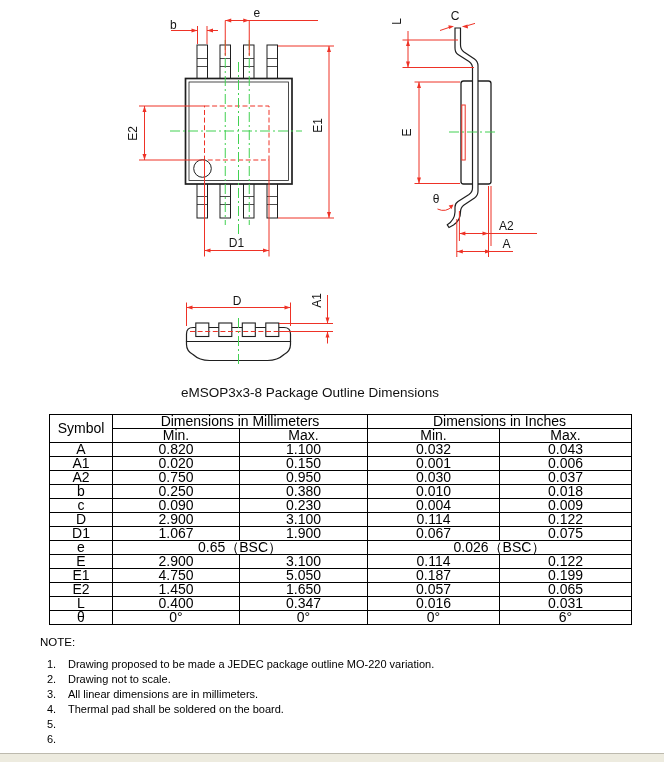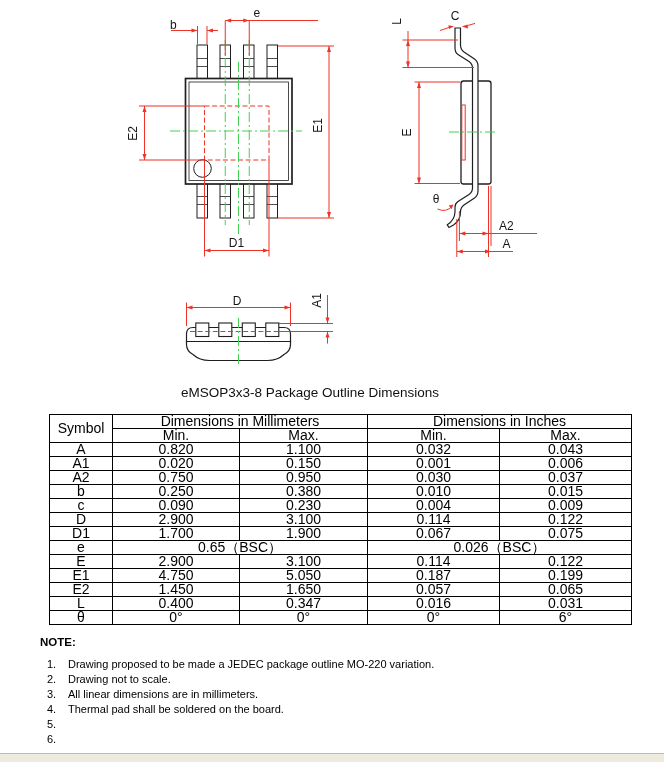--- a/index.html
+++ b/index.html
@@ -8,21 +8,21 @@
   .k{stroke:#1f1f1f;fill:none;}
   .kf{fill:#ffffff;stroke:#1f1f1f;}
   .r{stroke:#ee3226;fill:none;stroke-width:1;}
   .rf{fill:#ee3226;stroke:none;}
   .g{stroke:#42d152;fill:none;stroke-width:1;stroke-dasharray:10 3 2 3;}
   .dim{font-size:12px;fill:#161616;}
   .title{position:absolute;top:385px;left:0;width:620px;text-align:center;font-size:13.5px;color:#101010;}
   table.dims{position:absolute;left:49px;top:414px;border-collapse:collapse;table-layout:fixed;font-size:14px;color:#000;}
   table.dims td{border:1px solid #000;text-align:center;vertical-align:middle;height:13px;line-height:13px;padding:0;overflow:hidden;}
   .notes{position:absolute;left:0;top:636px;width:664px;color:#000;}
-  .notes-heading{margin-left:40px;font-size:11.5px;font-weight:bold;}
+  .notes-heading{margin-left:40px;font-size:11.5px;font-weight:normal;}
   .note-list{margin-top:9px;}
   .note-item{display:flex;margin-left:47px;font-size:11px;line-height:15px;}
   .note-num{width:21px;flex-shrink:0;}
   .footer-band{position:absolute;left:0;top:753px;width:664px;height:9px;background:#edebdf;border-top:1px solid #bdbaae;box-sizing:border-box;}
 </style>
 </head>
 <body>
 
 <div class="page">
 
@@ -255,39 +255,39 @@
         <td>0.750</td>
         <td>0.950</td>
         <td>0.030</td>
         <td>0.037</td>
       </tr>
       <tr>
         <td>b</td>
         <td>0.250</td>
         <td>0.380</td>
         <td>0.010</td>
-        <td>0.015</td>
+        <td>0.018</td>
       </tr>
       <tr>
         <td>c</td>
         <td>0.090</td>
         <td>0.230</td>
         <td>0.004</td>
         <td>0.009</td>
       </tr>
       <tr>
         <td>D</td>
         <td>2.900</td>
         <td>3.100</td>
         <td>0.114</td>
         <td>0.122</td>
       </tr>
       <tr>
         <td>D1</td>
-        <td>1.700</td>
+        <td>1.067</td>
         <td>1.900</td>
         <td>0.067</td>
         <td>0.075</td>
       </tr>
       <tr>
         <td>e</td>
         <td colspan="2">0.65（BSC）</td>
         <td colspan="2">0.026（BSC）</td>
       </tr>
       <tr>

